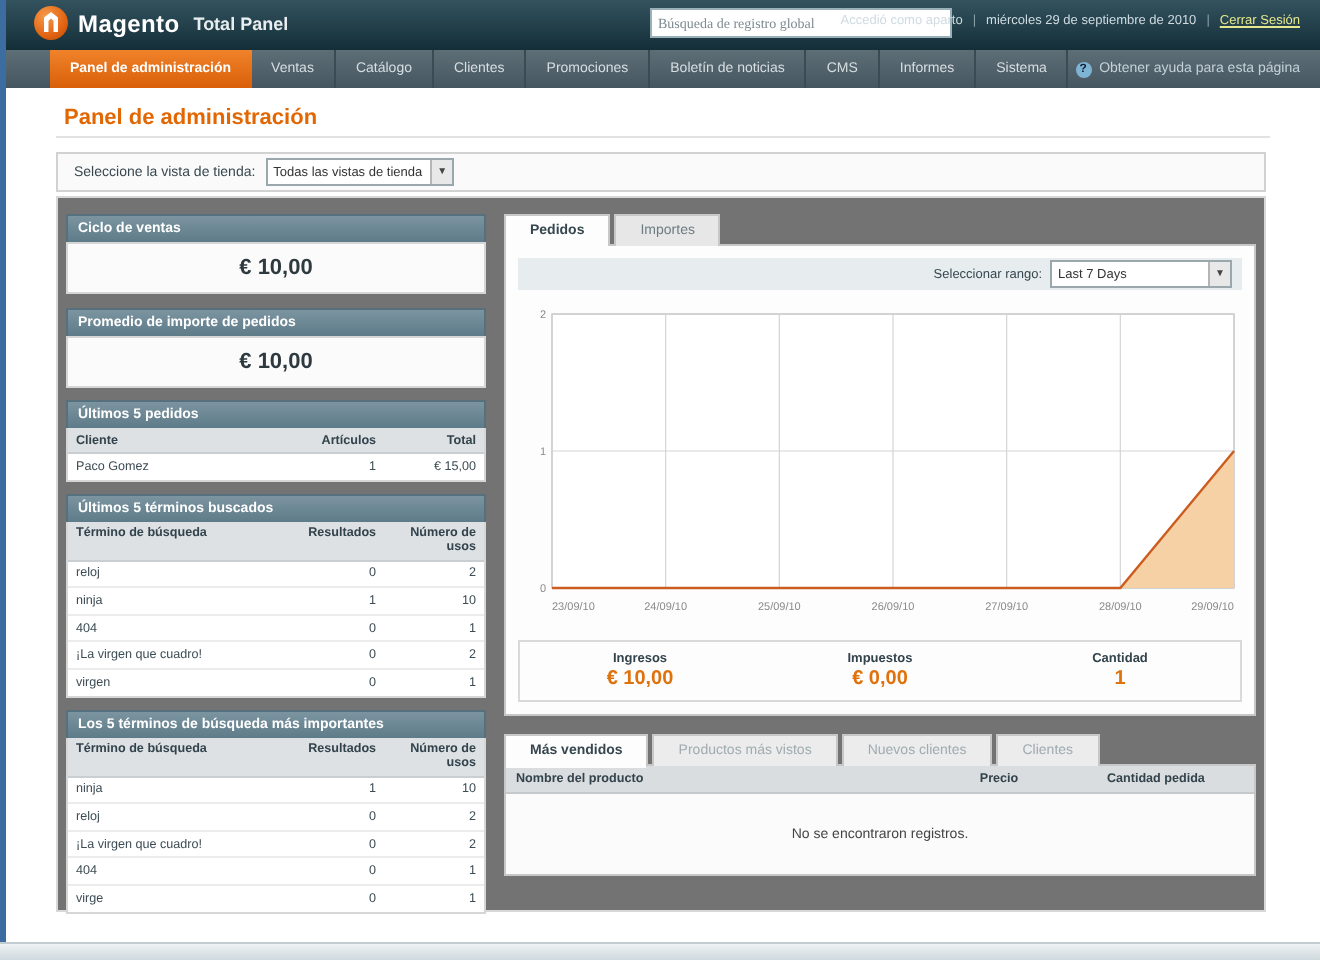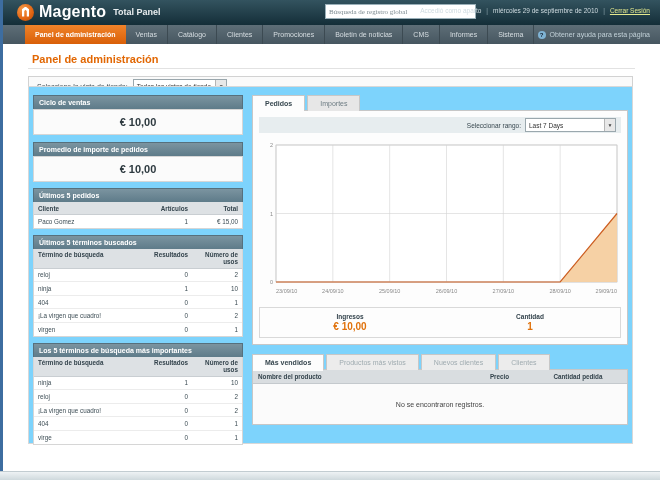--- a/index.html
+++ b/index.html
@@ -6,21 +6,21 @@
   body{width:660px;height:480px;background:#fff;font-family:"Liberation Sans","DejaVu Sans",sans-serif;overflow:hidden;}
   .screen{position:relative;width:660px;height:480px;background:#fff;}
   .win-left{position:absolute;left:0;top:0;width:3px;height:472px;background:#3d6da0;border-right:1px solid #7ea3c6;}
   .win-bottom{position:absolute;left:0;bottom:0;width:660px;height:8px;background:linear-gradient(#eef2f4,#cfd9dd);border-top:1px solid #c2ccd1;}
 
   
   .hdr{position:absolute;left:3px;top:0;width:657px;height:25px;background:linear-gradient(#33535f,#142e38);color:#fff;}
   .logo-wrap{position:absolute;left:14px;top:3px;display:flex;align-items:center;gap:5px;}
   .logo-badge{width:17px;height:17px;border-radius:50%;background:radial-gradient(circle at 35% 30%,#f59b4a,#e26412 60%,#b34a08);position:relative;}
   .logo-badge::after{content:"";position:absolute;left:5px;top:3px;width:7px;height:10px;background:#fff;clip-path:polygon(50% 0,100% 28%,100% 100%,68% 100%,68% 45%,50% 32%,32% 45%,32% 100%,0 100%,0 28%);}
-  .logo-text{font-size:16px;font-weight:bold;letter-spacing:.2px;}
+  .logo-text{font-size:12px;font-weight:bold;letter-spacing:.2px;}
   .logo-sub{font-size:9px;font-weight:bold;color:#e8edef;margin-left:2px;}
   .hdr-search{position:absolute;left:322px;top:4px;width:143px;height:13px;border:1px solid #9ab0b9;background:#fff;font-size:7px;color:#7c8a90;padding:0 3px;font-family:Liberation Serif, serif;}
   .hdr-right{position:absolute;right:10px;top:7px;font-size:6.5px;color:#cfdbe0;display:flex;gap:5px;align-items:center;}
   .hdr-right .sep{color:#8aa0a9;}
   .logout{color:#e4e88e;text-decoration:underline;cursor:pointer;}
 
   
   .nav{position:absolute;left:3px;top:25px;width:657px;height:19px;background:linear-gradient(#5e6e77,#465660);display:flex;align-items:stretch;font-size:7px;color:#d7dee2;}
   .nav-items{display:flex;align-items:stretch;margin-left:22px;}
   .nav-item{padding:0 10px;display:flex;align-items:center;border-right:1px solid #3c4a52;cursor:pointer;white-space:nowrap;}
@@ -29,21 +29,21 @@
   .help-ico{width:8px;height:8px;border-radius:50%;background:#7fb3d4;color:#123;font-size:6px;font-weight:bold;display:flex;align-items:center;justify-content:center;}
 
   
   .page{position:absolute;left:3px;top:44px;width:657px;height:428px;background:#fff;}
   .page-title{position:absolute;left:29px;top:9px;font-size:11px;font-weight:bold;color:#e26703;}
   .title-rule{position:absolute;left:25px;top:24px;width:607px;height:0;border-top:1px solid #e2e2e2;}
   .store-bar{position:absolute;left:25px;top:32px;width:605px;height:20px;border:1px solid #d2d2d2;background:#fafafa;display:flex;align-items:center;padding-left:8px;gap:5px;font-size:7px;color:#37474f;box-sizing:border-box;}
   .fake-select{background:#fff;border:1px solid #9aa7ad;height:12px;display:inline-flex;align-items:center;font-size:6.5px;color:#333;padding-left:3px;cursor:pointer;}
   .fake-select .arrow{width:10px;height:100%;margin-left:4px;background:#e8e8e8;border-left:1px solid #b5b5b5;display:flex;align-items:center;justify-content:center;font-size:5px;color:#444;}
 
-  .main-card{position:absolute;left:25px;top:42px;width:605px;height:358px;border:1px solid #d8d8d8;background:#7dd3fc;box-sizing:border-box;}
+  .main-card{position:absolute;left:25px;top:54px;width:605px;height:358px;border:1px solid #d8d8d8;background:#737373;box-sizing:border-box;}
 
   
   .col-left{position:absolute;left:4px;top:8px;width:210px;}
   .panel-head{background:linear-gradient(#7b94a0,#5e7b89);color:#fff;font-size:7px;font-weight:bold;padding:3px 5px;border:1px solid #56707d;border-bottom:none;}
   .value-card{margin-bottom:7px;}
   .value-card .val{border:1px solid #d6d6d6;background:#fbfbfb;text-align:center;font-size:11px;font-weight:bold;color:#2e3a40;padding:6px 0;}
   .mini-table{margin-bottom:7px;border:1px solid #d6d6d6;border-top:none;}
   .mini-table .panel-head{margin:-1px -1px 0 -1px;}
   .t-colhead{display:flex;background:#dde1e4;border-bottom:1px solid #c9ced2;}
   .t-colhead span{font-size:6.3px;font-weight:bold;color:#33434c;padding:2.5px 4px;box-sizing:border-box;}
@@ -258,20 +258,24 @@
                 <polygon points="15,143 71.83333333333334,143 128.66666666666669,143 185.5,143 242.33333333333334,143 299.1666666666667,143 356,74.5 356,143 15,143" fill="#f5cfa0" fill-opacity="0.95" stroke="none"></polygon>
                 <polyline points="15,143 71.83333333333334,143 128.66666666666669,143 185.5,143 242.33333333333334,143 299.1666666666667,143 356,74.5" fill="none" stroke="#cc5d20" stroke-width="1.2"></polyline>
               </svg>
           </div>
           <div class="stats-box">
               <div class="stat">
                 <div class="lab">Ingresos</div>
                 <div class="val">€ 10,00</div>
               </div>
               <div class="stat">
+                <div class="lab">Impuestos</div>
+                <div class="val">€ 0,00</div>
+              </div>
+              <div class="stat">
                 <div class="lab">Cantidad</div>
                 <div class="val">1</div>
               </div>
             </div>
         </div>
 
         <div class="bottom-tabs">
             <span class="tab active">Más vendidos</span>
             <span class="tab disabled">Productos más vistos</span>
             <span class="tab disabled">Nuevos clientes</span>

